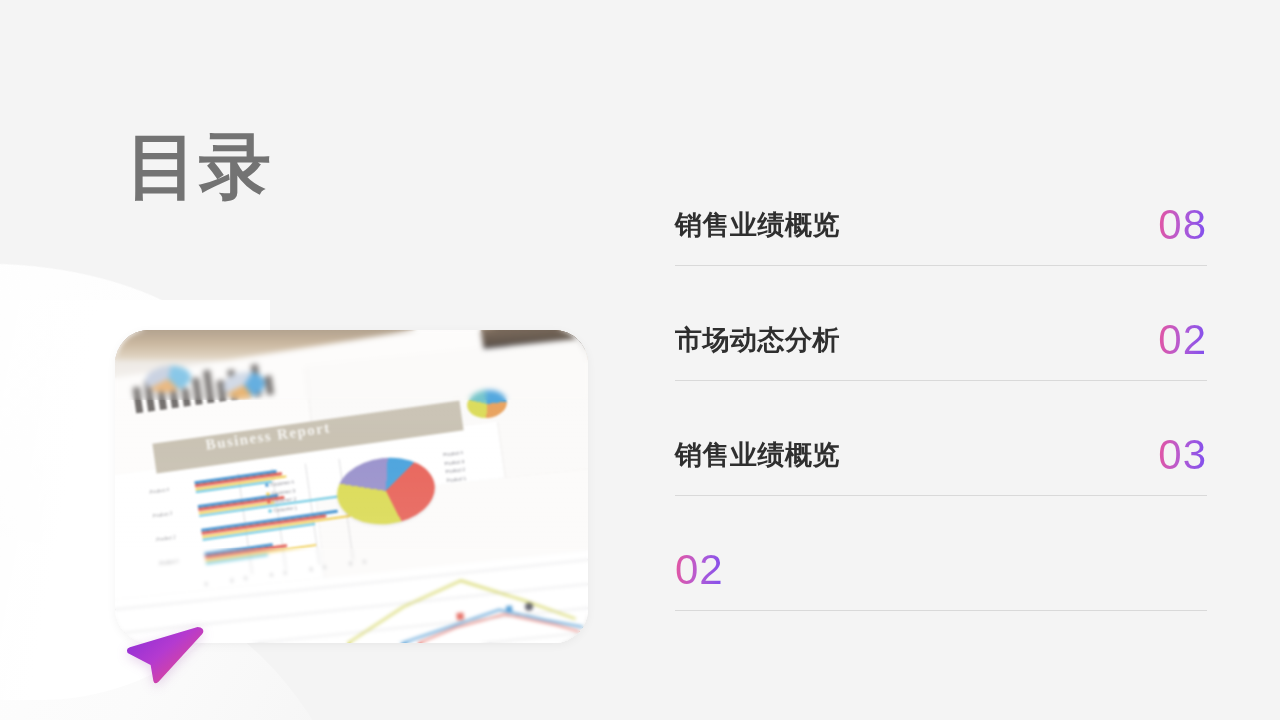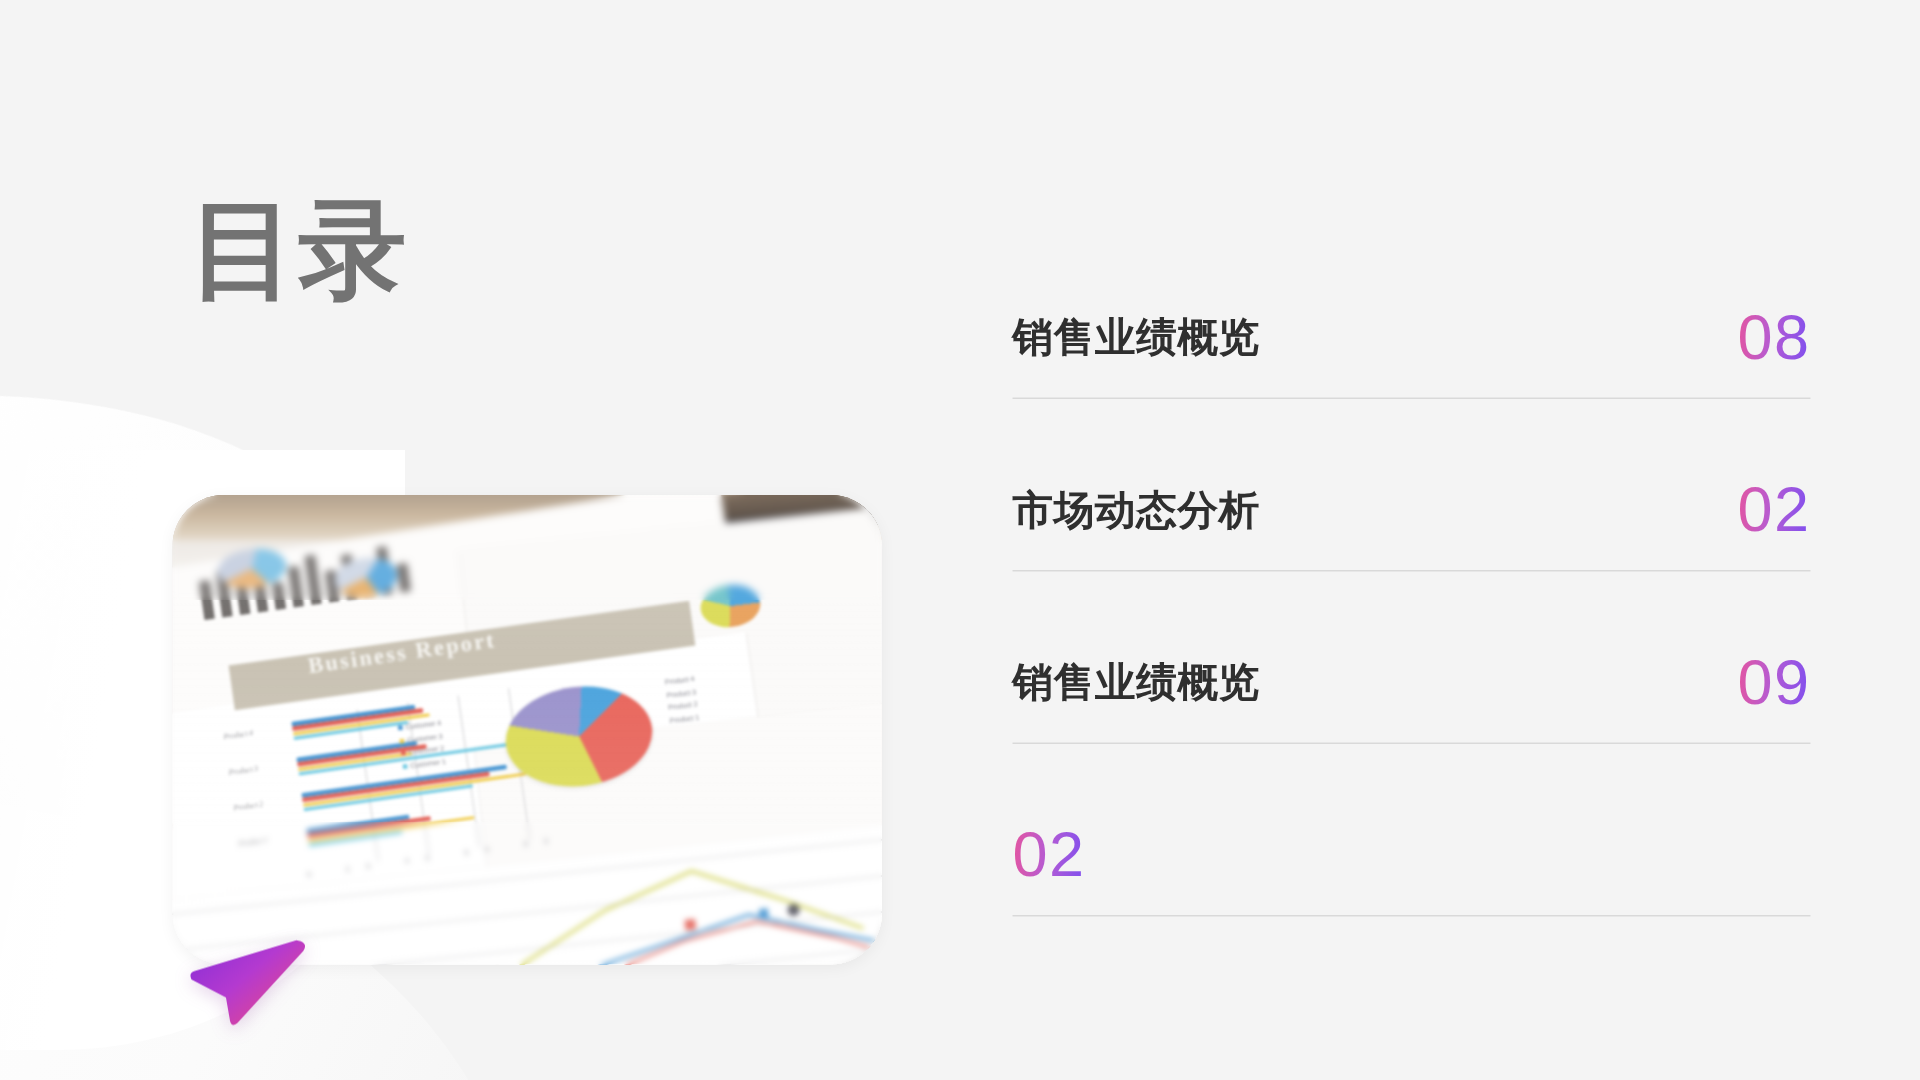--- a/index.html
+++ b/index.html
@@ -465,21 +465,21 @@
       <div class="agenda-row">
         <span class="agenda-label">市场动态分析</span>
         <span class="agenda-number">02</span>
       </div>
       <div class="agenda-divider"></div>
     </div>
 
     <div class="agenda-item">
       <div class="agenda-row">
         <span class="agenda-label">销售业绩概览</span>
-        <span class="agenda-number">09</span>
+        <span class="agenda-number">03</span>
       </div>
       <div class="agenda-divider"></div>
     </div>
 
     <div class="agenda-item">
       <div class="agenda-row">
         <span class="agenda-number">02</span>
       </div>
       <div class="agenda-divider"></div>
     </div>

